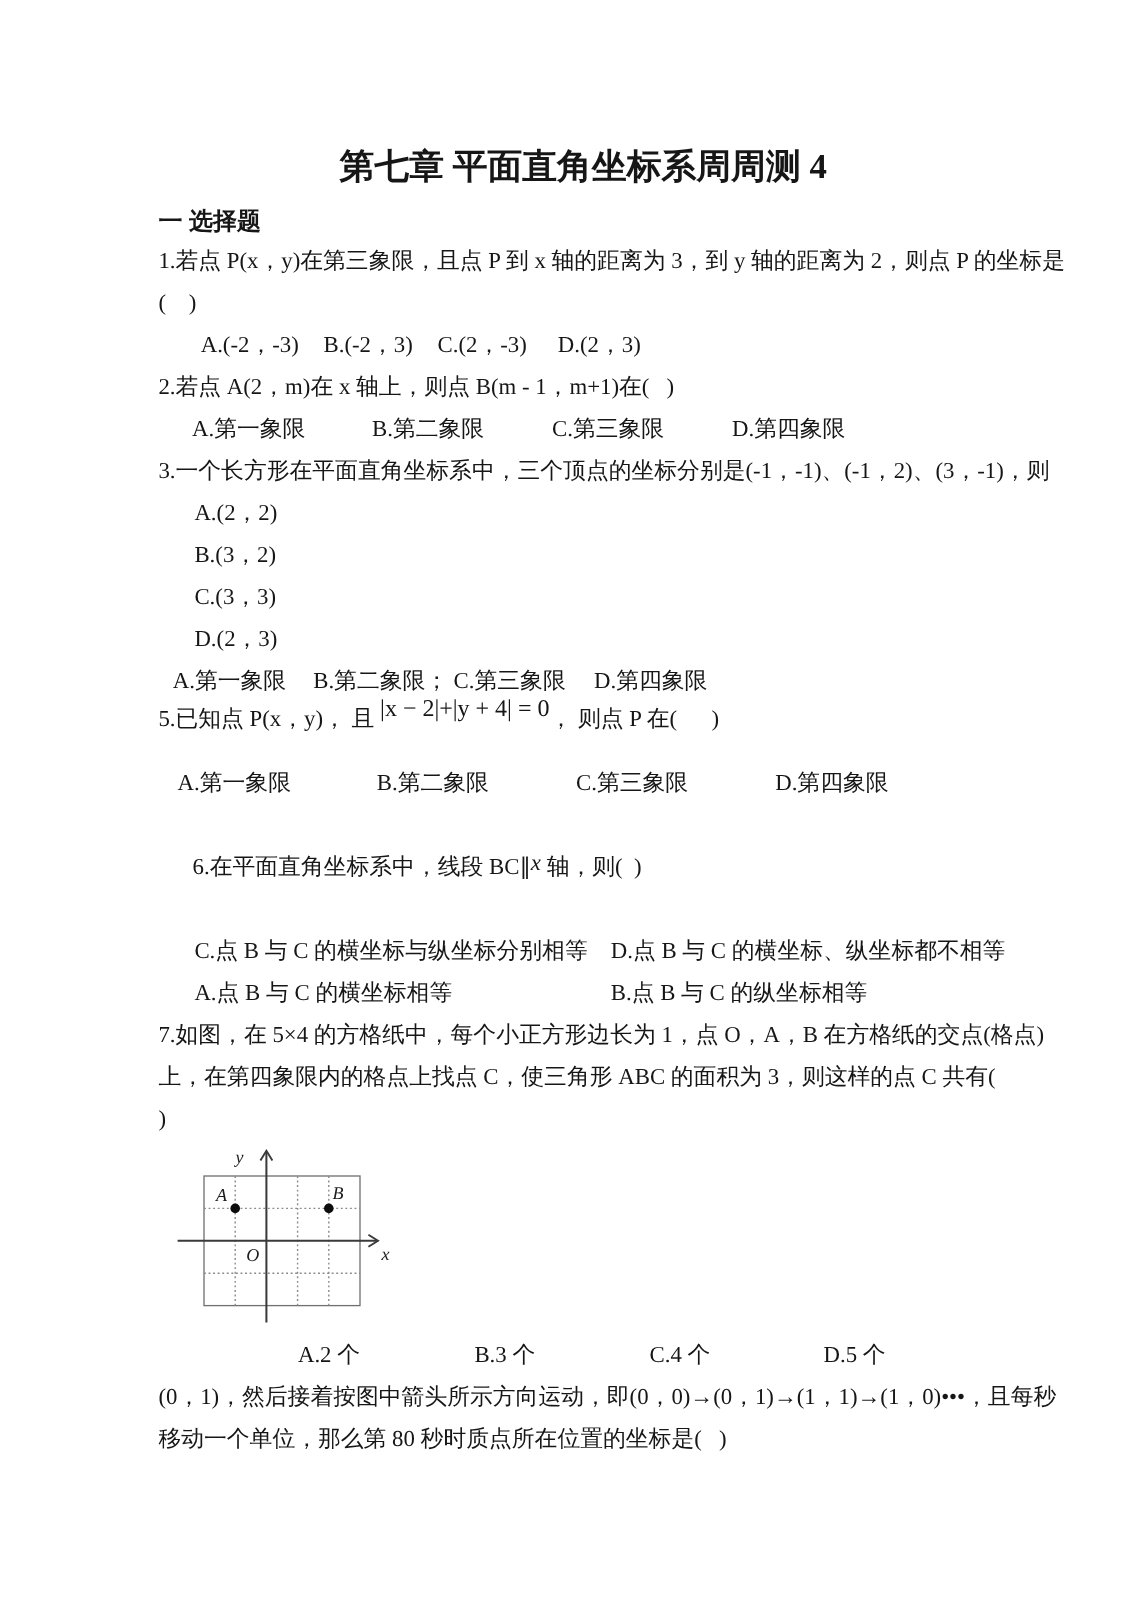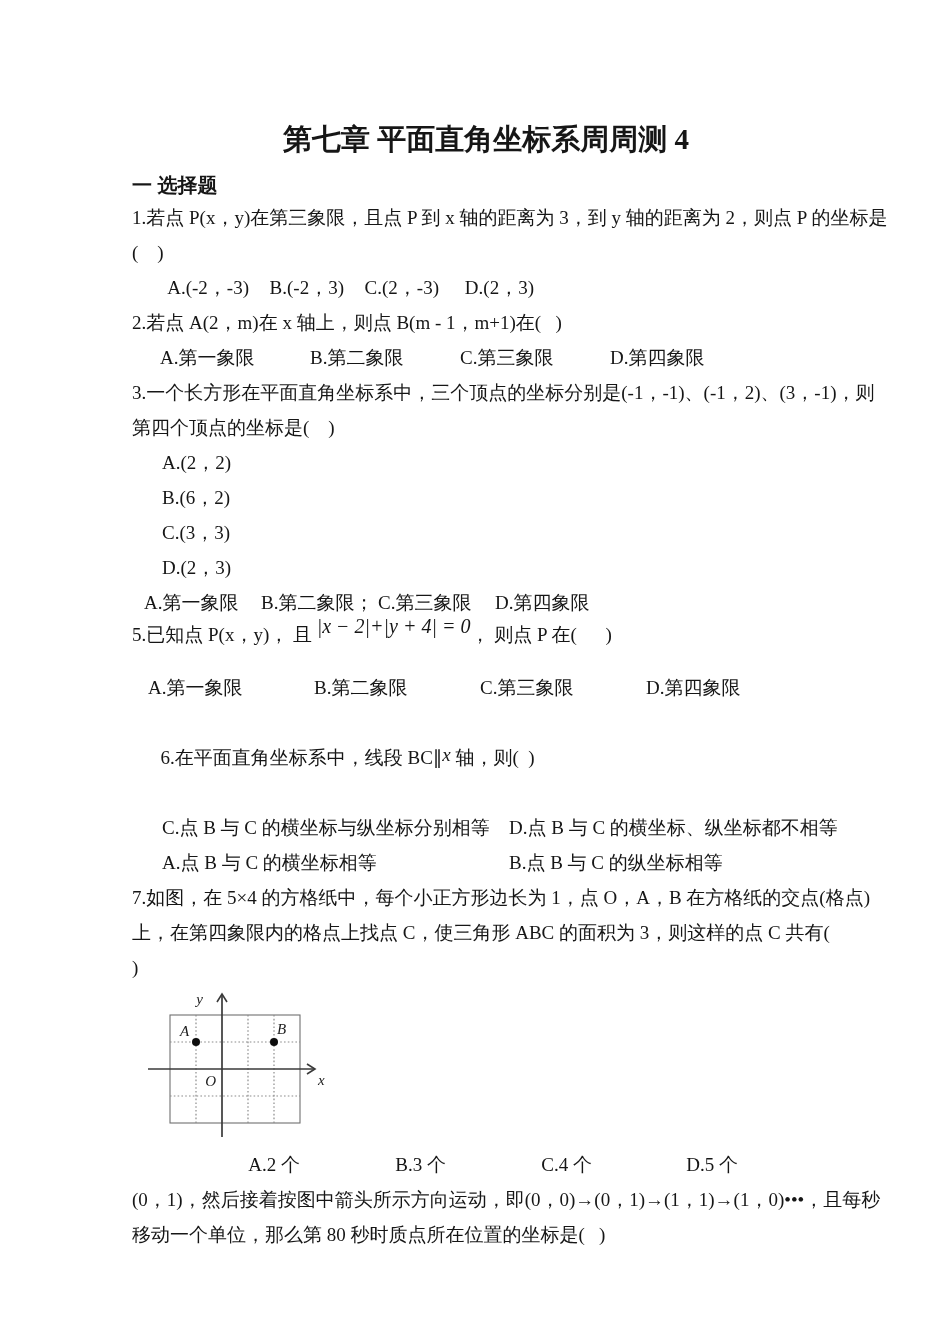--- a/index.html
+++ b/index.html
@@ -42,21 +42,20 @@
   .o4 { padding-left: 12px; } .o4 span { width: 117px; }
   .o5 { padding-left: 16px; } .o5 span { width: 166px; }
   .o6 { padding-left: 30px; } .o6 .c1 { width: 347px; }
   .o7 { padding-left: 22px; text-align: right; } .o7 span { width: 146px; }
   .q5row {
     height: 50px;
     display: flex;
     line-height: 30px;
   }
   .q5row .math {
-    font-style: italic;
     font-size: 20px;
     position: relative;
     top: -9px;
     white-space: pre;
   }
   .mathx { font-style: italic; position: relative; top: -3px; }
   .figure { margin: 4px 0 6px 14px; width: 186px; height: 152px; }
   .figure svg text {
     font-family: "Liberation Serif", serif;
     font-style: italic;
@@ -84,24 +83,23 @@
 
     <div class="line">2.若点 A(2，m)在 x 轴上，则点 B(m - 1，m+1)在(   )</div>
     <div class="line opts o2">
       <span>A.第一象限</span>
       <span>B.第二象限</span>
       <span>C.第三象限</span>
       <span>D.第四象限</span>
     </div>
 
     <div class="line">3.一个长方形在平面直角坐标系中，三个顶点的坐标分别是(-1，-1)、(-1，2)、(3，-1)，则</div>
-    <div class="line">第四个顶点的坐标是(    )</div>
     <div class="line opts o3">
       <span>A.(2，2)</span>
-      <span>B.(6，2)</span>
+      <span>B.(3，2)</span>
       <span>C.(3，3)</span>
       <span>D.(2，3)</span>
     </div>
 
     <div class="line opts o4">
       <span>A.第一象限</span>
       <span>B.第二象限；</span>
       <span>C.第三象限</span>
       <span>D.第四象限</span>
     </div>

